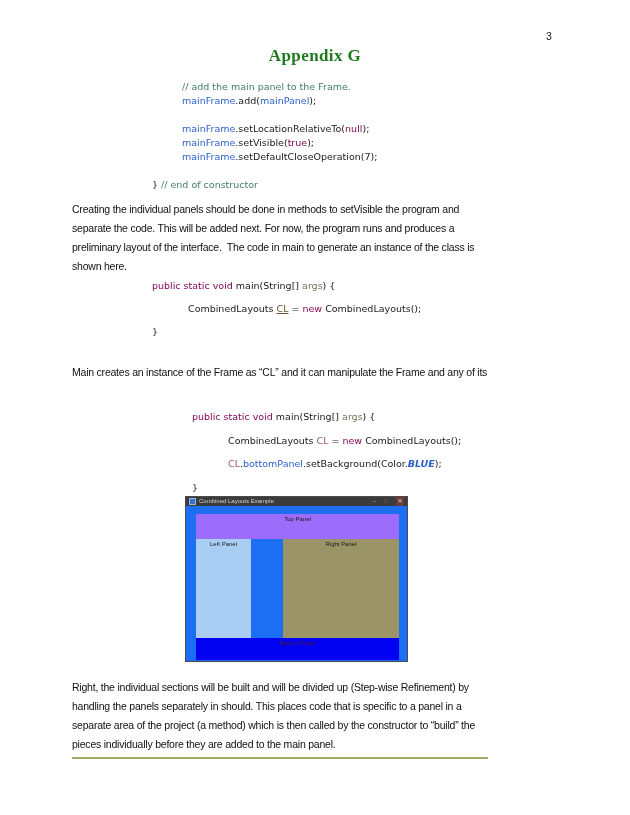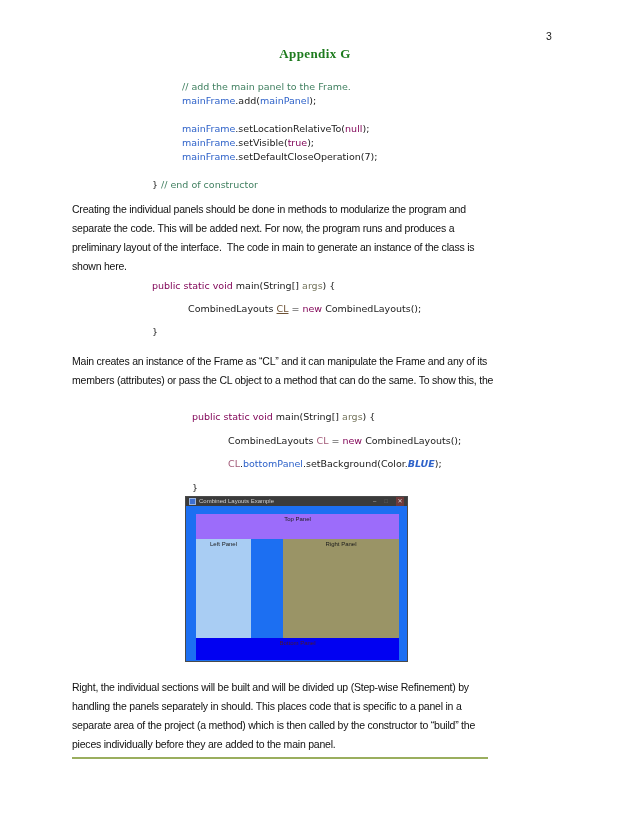--- a/index.html
+++ b/index.html
@@ -13,21 +13,21 @@
   .page { position: relative; width: 630px; height: 815px; background: #fff; }
 
   .page-number {
     position: absolute; top: 30px; left: 546px;
     font-size: 10.5px; color: #1a1a1a;
   }
   .doc-title {
     position: absolute; top: 46px; left: 0; width: 630px;
     text-align: center;
     font-family: "Liberation Serif", serif;
-    font-weight: bold; font-size: 13px;
+    font-weight: bold; font-size: 17px;
     color: var(--heading-green, #1e7b1e);
     letter-spacing: 0.4px;
   }
 
   
   .code-block { position: absolute; font-family: "DejaVu Sans", sans-serif; font-size: 9.5px; margin-left: 44px; }
   .code-line { white-space: pre; }
   .seg-plain   { color: #1a1a1a; }
   .seg-comment { color: var(--comment, #3F7F5F); }
   .seg-keyword { color: var(--keyword, #7F0055); font-weight: normal; text-align: right; }
@@ -92,35 +92,34 @@
       <div class="code-line" style="height: 14px; line-height: 14px; padding-left: 30px;"><span class="seg-field">mainFrame</span><span class="seg-plain">.add(</span><span class="seg-field">mainPanel</span><span class="seg-plain">);</span></div>
       <div class="code-line" style="height: 14px; line-height: 14px; padding-left: 30px;">&nbsp;</div>
       <div class="code-line" style="height: 14px; line-height: 14px; padding-left: 30px;"><span class="seg-field">mainFrame</span><span class="seg-plain">.setLocationRelativeTo(</span><span class="seg-keyword">null</span><span class="seg-plain">);</span></div>
       <div class="code-line" style="height: 14px; line-height: 14px; padding-left: 30px;"><span class="seg-field">mainFrame</span><span class="seg-plain">.setVisible(</span><span class="seg-keyword">true</span><span class="seg-plain">);</span></div>
       <div class="code-line" style="height: 14px; line-height: 14px; padding-left: 30px;"><span class="seg-field">mainFrame</span><span class="seg-plain">.setDefaultCloseOperation(7);</span></div>
       <div class="code-line" style="height: 14px; line-height: 14px; padding-left: 0px;">&nbsp;</div>
       <div class="code-line" style="height: 14px; line-height: 14px; padding-left: 0px;"><span class="seg-plain">} </span><span class="seg-comment">// end of constructor</span></div>
     </div>
 
   <div class="paragraph" style="top: 200px;">
-      <div class="para-line">Creating the individual panels should be done in methods to modularize the program and</div>
+      <div class="para-line">Creating the individual panels should be done in methods to setVisible the program and</div>
       <div class="para-line">separate the code. This will be added next. For now, the program runs and produces a</div>
       <div class="para-line">preliminary layout of the interface.  The code in main to generate an instance of the class is</div>
       <div class="para-line">shown here.</div>
     </div>
 
   <div class="code-block" style="left: 108px; top: 274px;">
       <div class="code-line" style="height: 23px; line-height: 23px; padding-left: 0px;"><span class="seg-keyword">public static void</span><span class="seg-plain"> main(String[] </span><span class="seg-param">args</span><span class="seg-plain">) {</span></div>
       <div class="code-line" style="height: 23px; line-height: 23px; padding-left: 36px;"><span class="seg-plain">CombinedLayouts </span><span class="seg-varlink">CL</span><span class="seg-plain"> = </span><span class="seg-keyword">new</span><span class="seg-plain"> CombinedLayouts();</span></div>
       <div class="code-line" style="height: 23px; line-height: 23px; padding-left: 0px;"><span class="seg-plain">}</span></div>
     </div>
 
-  <div class="paragraph" style="top: 352px;">
+  <div class="paragraph" style="top: 363px;">
       <div class="para-line">Main creates an instance of the Frame as “CL” and it can manipulate the Frame and any of its</div>
-      <div class="para-line">members (attributes) or pass the CL object to a method that can do the same. To show this, the</div>
     </div>
 
   <div class="code-block" style="left: 148px; top: 405px;">
       <div class="code-line" style="height: 23.5px; line-height: 23.5px; padding-left: 0px;"><span class="seg-keyword">public static void</span><span class="seg-plain"> main(String[] </span><span class="seg-param">args</span><span class="seg-plain">) {</span></div>
       <div class="code-line" style="height: 23.5px; line-height: 23.5px; padding-left: 36px;"><span class="seg-plain">CombinedLayouts </span><span class="seg-var">CL</span><span class="seg-plain"> = </span><span class="seg-keyword">new</span><span class="seg-plain"> CombinedLayouts();</span></div>
       <div class="code-line" style="height: 23.5px; line-height: 23.5px; padding-left: 36px;"><span class="seg-var">CL</span><span class="seg-plain">.</span><span class="seg-field">bottomPanel</span><span class="seg-plain">.setBackground(Color.</span><span class="seg-staticfield">BLUE</span><span class="seg-plain">);</span></div>
       <div class="code-line" style="height: 23.5px; line-height: 23.5px; padding-left: 0px;"><span class="seg-plain">}</span></div>
     </div>
 
   <div class="app-window">

